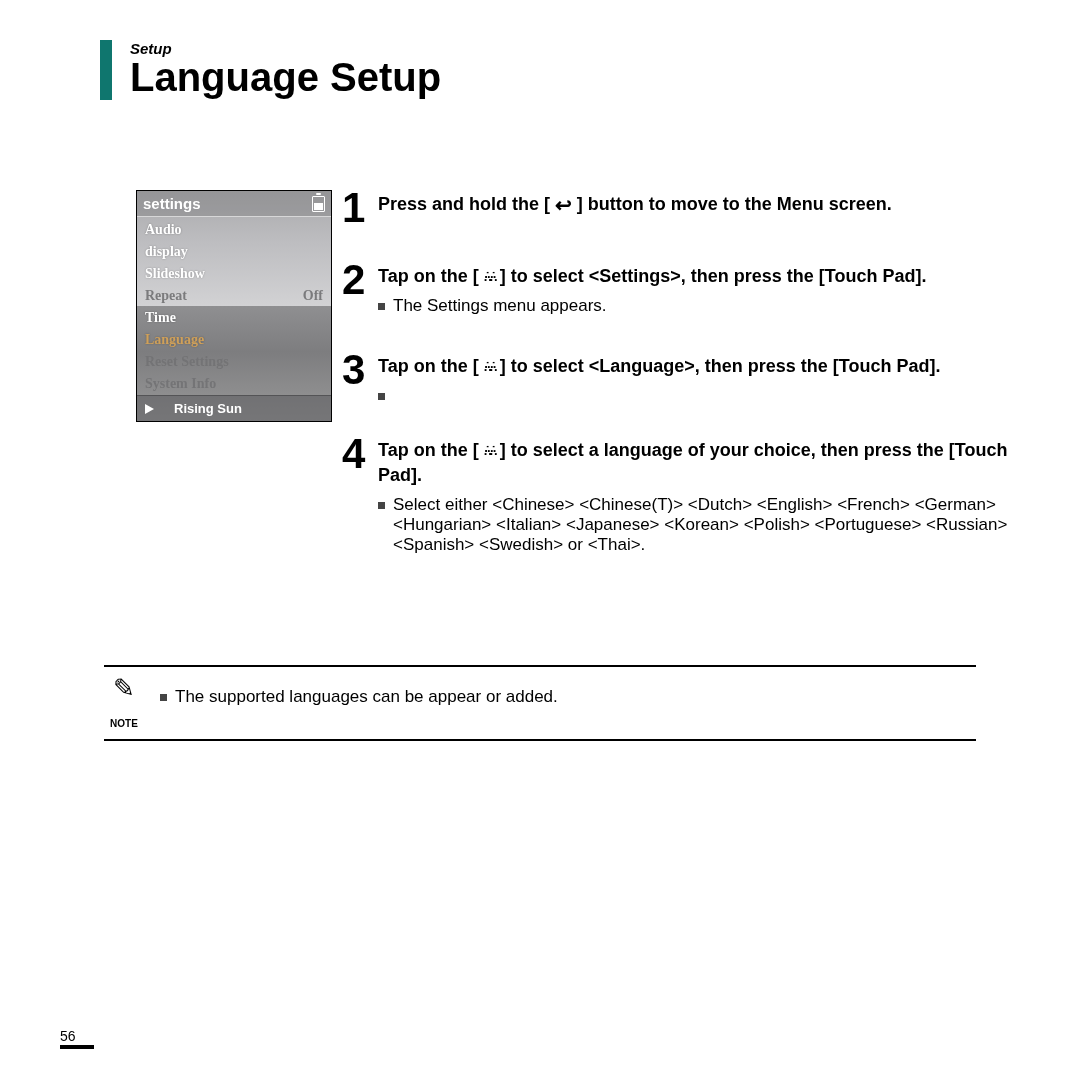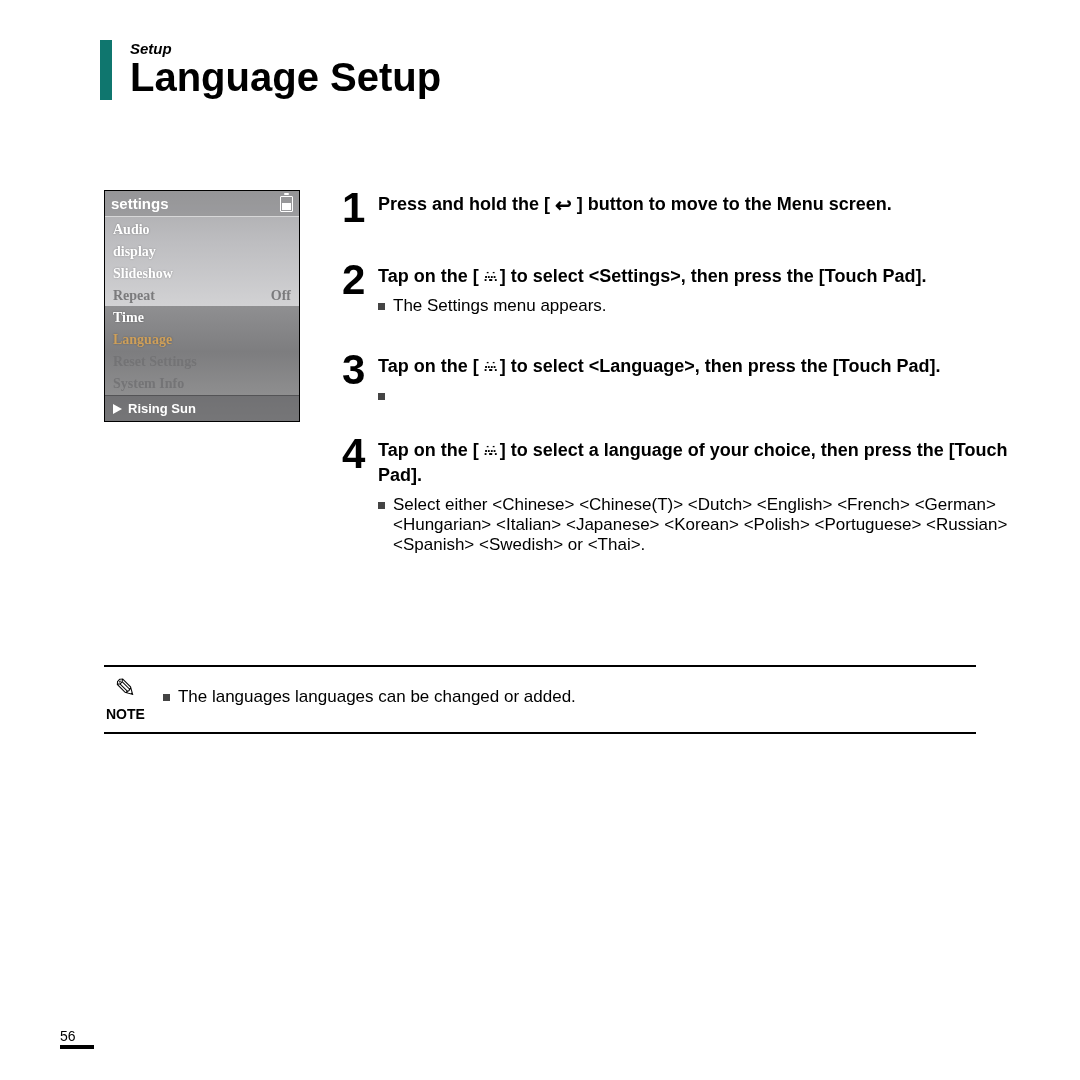--- a/index.html
+++ b/index.html
@@ -38,20 +38,21 @@
     flex-shrink: 0;
   }
   .screen {
     width: 196px;
     border: 1px solid #000;
     font-size: 14px;
     font-weight: bold;
     color: #fff;
     position: relative;
     background: linear-gradient(to bottom, #a9a9ab 0%, #bdbdc0 22%, #d2d2d4 50%, #8f8f91 50%, #7d7d7f 70%, #999 100%);
+    margin-left: 32px;
   }
   .screen-header {
     display: flex;
     justify-content: space-between;
     align-items: center;
     padding: 4px 6px;
     border-bottom: 1px solid rgba(255,255,255,0.6);
     font-weight: bold;
     font-size: 15px;
     background: rgba(120,120,122,0.4);
@@ -91,21 +92,21 @@
   .menu-item.dim { color: #727274; text-shadow: none; opacity: 0.9;}
   .menu-item.highlight { color: #cfa05a; }
   .playbar {
     border-top: 1px solid rgba(0,0,0,0.25);
     background: rgba(90,90,92,0.55);
     padding: 5px 8px;
     font-size: 13px;
     font-weight: bold;
     display: flex;
     align-items: center;
-    gap: 6px;
+    gap: 20px;
   }
   .play-icon {
     width: 0; height: 0;
     border-left: 9px solid #fff;
     border-top: 5px solid transparent;
     border-bottom: 5px solid transparent;
   }
   .steps { flex: 1; }
   .step { display: flex; gap: 8px; margin-bottom: 30px; }
   .step-num {
@@ -154,23 +155,23 @@
     display: flex;
     flex-direction: column;
     align-items: center;
     min-width: 36px;
   }
   .pencil-icon {
     font-size: 26px;
     line-height: 1;
   }
   .note-label {
-    font-size: 14px;
-    font-weight: bold;
-    margin-top: 5px;
+    font-size: 10px;
+    font-weight: bold;
+    margin-top: 17px;
   }
   .note-body { flex: 1; padding-top: 4px;}
   .page-number {
     position: absolute;
     bottom: 36px;
     left: 60px;
     font-size: 14px;
   }
   .page-number-underline {
     position: absolute;
@@ -290,19 +291,19 @@
 </div>
 
 <div class="note-block">
   <div class="note-ic">
     <span class="pencil-icon">✎</span>
     <span class="note-label">NOTE</span>
   </div>
   <div class="note-body">
     <div class="bullet">
       <span class="bullet-sq"></span>
-      <span class="step-sub">The languages languages can be changed or added.</span>
+      <span class="step-sub">The supported languages can be appear or added.</span>
     </div>
   </div>
 </div>
 
 <div class="page-number">56</div>
 <div class="page-number-underline"></div>
 
 </body></html>

